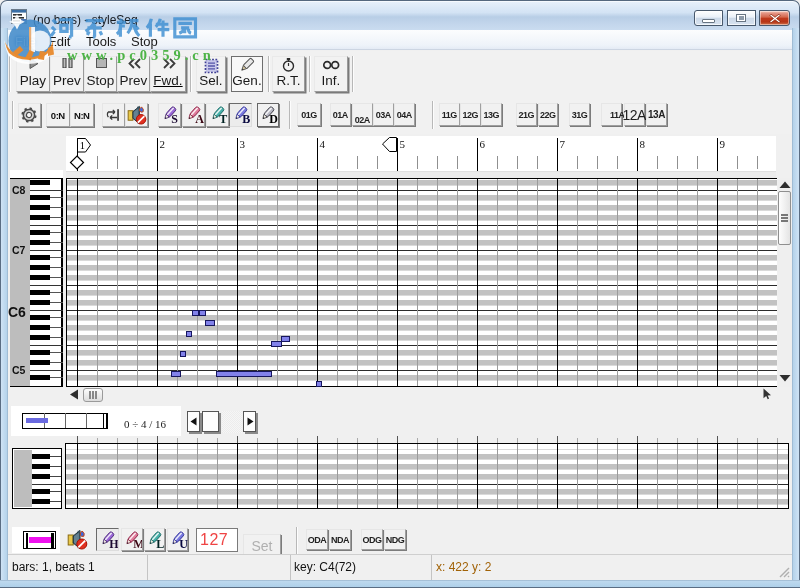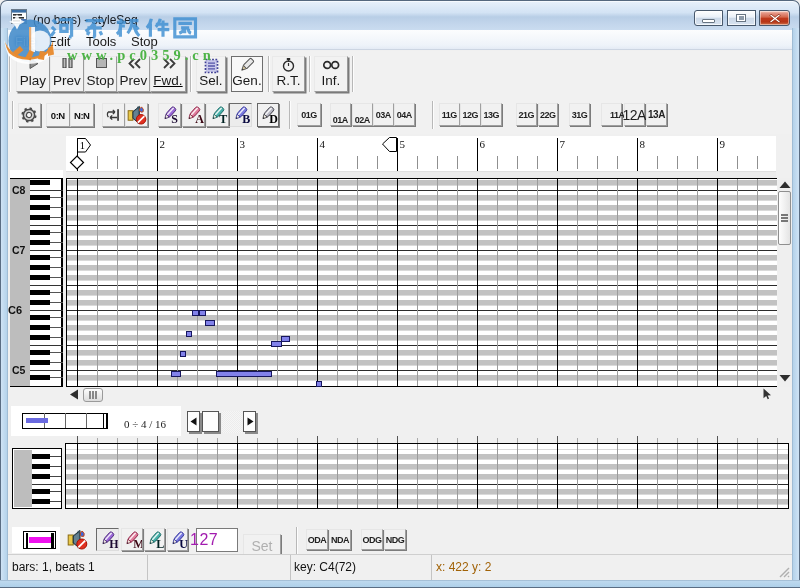--- a/index.html
+++ b/index.html
@@ -210,21 +210,21 @@
         <rect x="6.6" y="0.6" width="5" height="10.6" rx="2" fill="#b8b8c4" stroke="#3c3c44" stroke-width="0.9"></rect>
 <rect x="7.6" y="1.2" width="1.5" height="9.8" rx="0.7" fill="#ffffff" opacity="0.85"></rect>
 <path d="M6.8 11.2 L11.4 11.2 L9.1 15.2 Z" fill="#f0ece0" stroke="#3c3c44" stroke-width="0.8"></path>
 <path d="M8.3 13.8 L9.9 13.8 L9.1 15.2Z" fill="#222"></path>
       </g>
 <text x="11.2" y="17.6" font-family="Liberation Serif,serif" font-size="12" font-weight="bold" fill="#000">D</text>
     </svg>
 <div class="btn2" style="left:297px;top:103px;width:24px;height:23px;">
       <span class="smtxt" style="font-weight:bold;font-size:9px;">01G</span>
     </div>
-<div class="btn2" style="left:330px;top:103px;width:20.5px;height:23px;align-items:flex-end;">
+<div class="btn2" style="left:330px;top:103px;width:20.5px;height:23px;">
       <span class="smtxt" style="font-weight:bold;font-size:9px;">01A</span>
     </div>
 <div class="btn2" style="left:352px;top:103px;width:20.5px;height:23px;align-items:flex-end;">
       <span class="smtxt" style="font-weight:bold;font-size:9px;">02A</span>
     </div>
 <div class="btn2" style="left:373px;top:103px;width:20.5px;height:23px;">
       <span class="smtxt" style="font-weight:bold;font-size:9px;">03A</span>
     </div>
 <div class="btn2" style="left:394px;top:103px;width:20.5px;height:23px;">
       <span class="smtxt" style="font-weight:bold;font-size:9px;">04A</span>
@@ -311,21 +311,21 @@
 <svg class="gl" style="left:69px;top:155px" width="16" height="15" viewBox="0 0 16 15">
       <path d="M8 1 L14.5 7.5 L8 14 L1.5 7.5 Z" fill="#fff" stroke="#000" stroke-width="1.2"></path>
     </svg>
 <svg class="gl" style="left:381px;top:137px" width="17" height="16" viewBox="0 0 17 16">
       <path d="M15.5 0.5 L8.5 0.5 L1.5 7 L8.5 14.5 L15.5 14.5 Z" fill="#fff" stroke="#000"></path>
     </svg>
 
 <div class="abs" style="left:10px;top:178px;width:20px;height:209px;background:#bdbdbd;border-top:1px solid #000;border-bottom:1px solid #000;"></div>
 <div class="abs" style="left:12px;top:184px;font-size:10.5px;font-weight:bold;color:#111;">C8</div>
 <div class="abs" style="left:12px;top:244px;font-size:10.5px;font-weight:bold;color:#111;">C7</div>
-<div class="abs" style="left:8px;top:304px;font-size:11px;font-weight:bold;color:#111;">C6</div>
+<div class="abs" style="left:8px;top:304px;font-size:14px;font-weight:bold;color:#111;">C6</div>
 <div class="abs" style="left:12px;top:364px;font-size:10.5px;font-weight:bold;color:#111;">C5</div>
 <div class="abs" style="left:30px;top:178px;width:33px;height:209px;background:#fff;border-top:1px solid #000;border-bottom:1px solid #000;border-right:2px solid #000;"></div>
 <div class="abs" style="left:30px;top:180px;width:20px;height:5px;background:#000;"></div>
 <div class="abs" style="left:30px;top:195px;width:20px;height:5px;background:#000;"></div>
 <div class="abs" style="left:30px;top:205px;width:20px;height:5px;background:#000;"></div>
 <div class="abs" style="left:30px;top:215px;width:20px;height:5px;background:#000;"></div>
 <div class="abs" style="left:30px;top:230px;width:20px;height:5px;background:#000;"></div>
 <div class="abs" style="left:30px;top:240px;width:20px;height:5px;background:#000;"></div>
 <div class="abs" style="left:30px;top:255px;width:20px;height:5px;background:#000;"></div>
 <div class="abs" style="left:30px;top:265px;width:20px;height:5px;background:#000;"></div>
@@ -646,21 +646,21 @@
 <g transform="rotate(42 9 9)">
         <rect x="6.6" y="0.6" width="5" height="10.6" rx="2" fill="#7878e0" stroke="#34349a" stroke-width="0.9"></rect>
 <rect x="7.6" y="1.2" width="1.5" height="9.8" rx="0.7" fill="#ffffff" opacity="0.85"></rect>
 <path d="M6.8 11.2 L11.4 11.2 L9.1 15.2 Z" fill="#f0ece0" stroke="#34349a" stroke-width="0.8"></path>
 <path d="M8.3 13.8 L9.9 13.8 L9.1 15.2Z" fill="#222"></path>
       </g>
 <text x="11.2" y="17.6" font-family="Liberation Serif,serif" font-size="12" font-weight="bold" fill="#080840">U</text>
     </svg>
 
 <div class="abs" style="left:196px;top:528px;width:42px;height:24px;background:#fff;border:1px solid #7a7a7a;"></div>
-<div class="abs" style="left:190px;top:531px;font-size:16px;color:#a21caf;letter-spacing:0.5px;">127</div>
+<div class="abs" style="left:200px;top:531px;font-size:16px;color:#ef4444;letter-spacing:0.5px;">127</div>
 <div class="abs btn2" style="left:243px;top:534px;width:38px;height:23px;">
       <span style="font-size:14px;color:#b0b0b0;">Set</span>
     </div>
 <div class="sep2" style="left:296px;top:527px;height:27px;"></div>
 
 <div class="btn2" style="left:306px;top:529px;width:22px;height:21px;">
       <span class="smtxt" style="font-size:9px;">ODA</span>
     </div>
 <div class="btn2" style="left:329px;top:529px;width:22px;height:21px;">
       <span class="smtxt" style="font-size:9px;">NDA</span>

